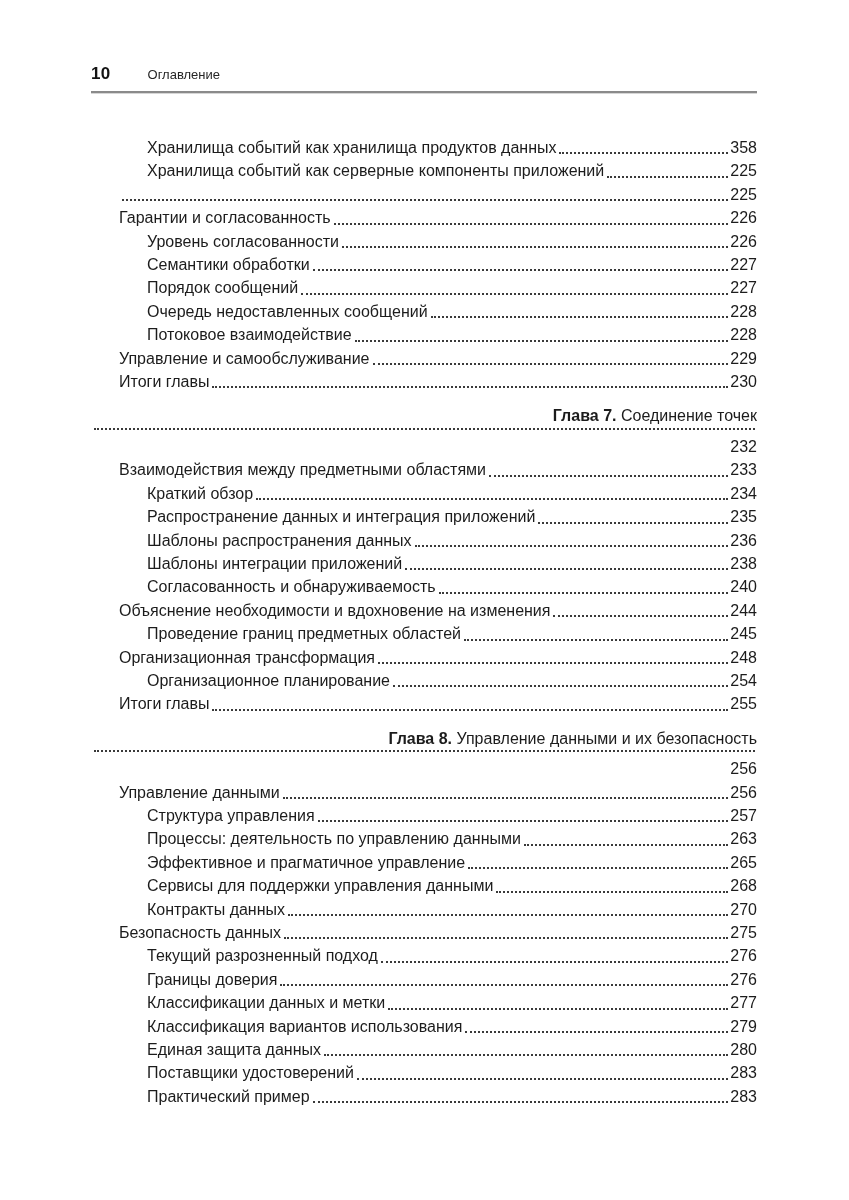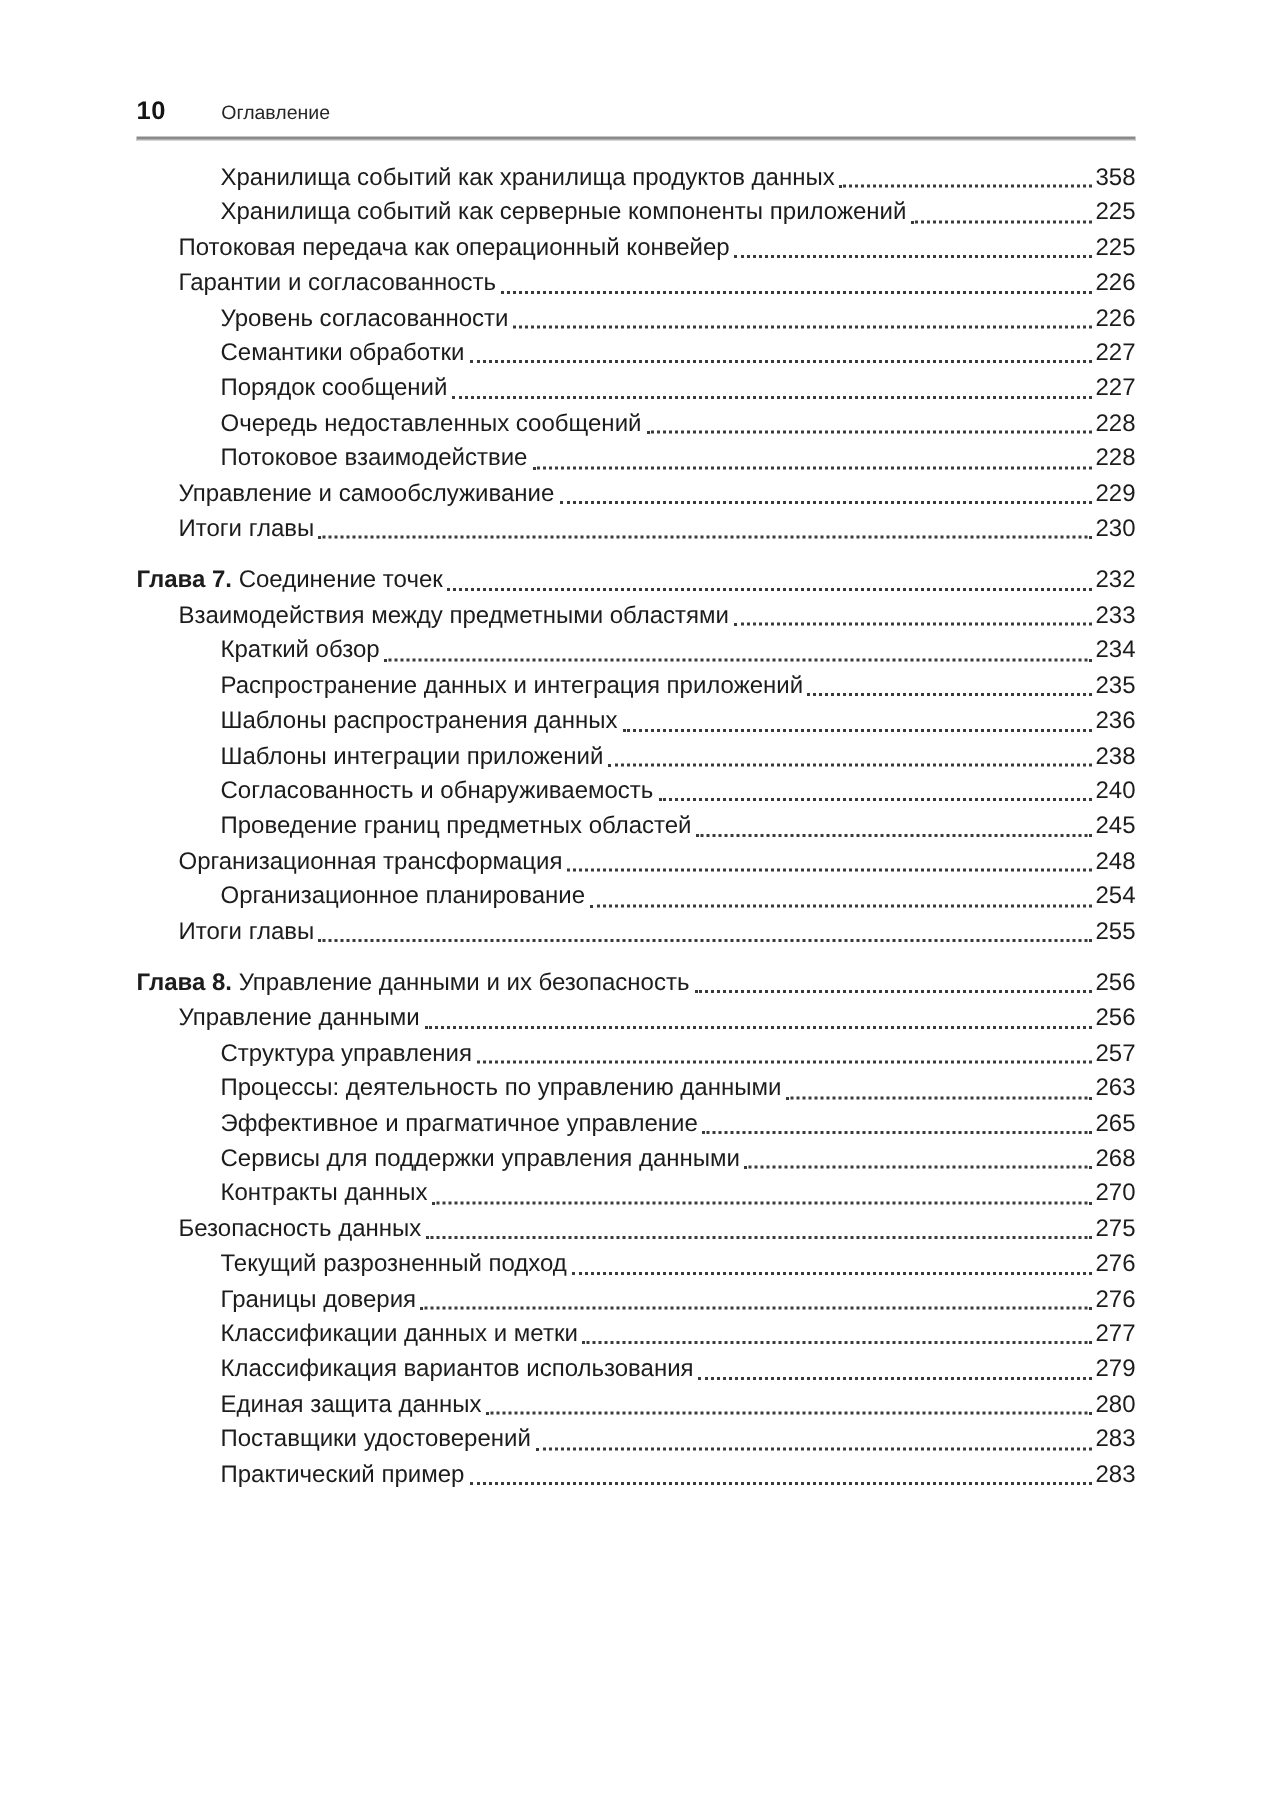--- a/index.html
+++ b/index.html
@@ -26,30 +26,30 @@
     font-size: 13px;
     margin-left: 37px;
     color: #262626;
   }
   .header-rule {
     height: 2px;
     background: #8a8a8a;
     border-bottom: 1px solid #d6d6d6;
     margin-top: 7px;
   }
-  .toc { margin-top: 13px; }
+  .toc { margin-top: 42px; }
   .toc-row {
     display: flex;
     font-size: 16px;
     line-height: 23.4px;
     color: #1c1c1c;
   }
   .toc-row.lvl1 { padding-left: 28px; }
   .toc-row.lvl2 { padding-left: 56px; }
-  .toc-row.chapter { margin-top: 11px; }
+  .toc-row.chapter { margin-top: 11px; flex-direction: column; }
   .toc-label { white-space: nowrap; }
   .toc-label b { font-weight: bold; }
   .dots {
     flex: 1;
     min-width: 8px;
     margin: 0 2px 5px 3px;
     border-bottom: 2px dotted #3a3a3a;
   }
   .toc-page { white-space: nowrap; }
 </style>
@@ -68,21 +68,20 @@
         <span class="toc-label">Хранилища событий как хранилища продуктов данных</span>
         <span class="dots"></span>
         <span class="toc-page">358</span>
       </div>
       <div class="toc-row lvl2">
         <span class="toc-label">Хранилища событий как серверные компоненты приложений</span>
         <span class="dots"></span>
         <span class="toc-page">225</span>
       </div>
       <div class="toc-row lvl1">
-        <span class="toc-label">Потоковая передача как операционный конвейер</span>
         <span class="dots"></span>
         <span class="toc-page">225</span>
       </div>
       <div class="toc-row lvl1">
         <span class="toc-label">Гарантии и согласованность</span>
         <span class="dots"></span>
         <span class="toc-page">226</span>
       </div>
       <div class="toc-row lvl2">
         <span class="toc-label">Уровень согласованности</span>
@@ -146,20 +145,25 @@
       </div>
       <div class="toc-row lvl2">
         <span class="toc-label">Шаблоны интеграции приложений</span>
         <span class="dots"></span>
         <span class="toc-page">238</span>
       </div>
       <div class="toc-row lvl2">
         <span class="toc-label">Согласованность и обнаруживаемость</span>
         <span class="dots"></span>
         <span class="toc-page">240</span>
+      </div>
+      <div class="toc-row lvl1">
+        <span class="toc-label">Объяснение необходимости и вдохновение на изменения</span>
+        <span class="dots"></span>
+        <span class="toc-page">244</span>
       </div>
       <div class="toc-row lvl2">
         <span class="toc-label">Проведение границ предметных областей</span>
         <span class="dots"></span>
         <span class="toc-page">245</span>
       </div>
       <div class="toc-row lvl1">
         <span class="toc-label">Организационная трансформация</span>
         <span class="dots"></span>
         <span class="toc-page">248</span>

